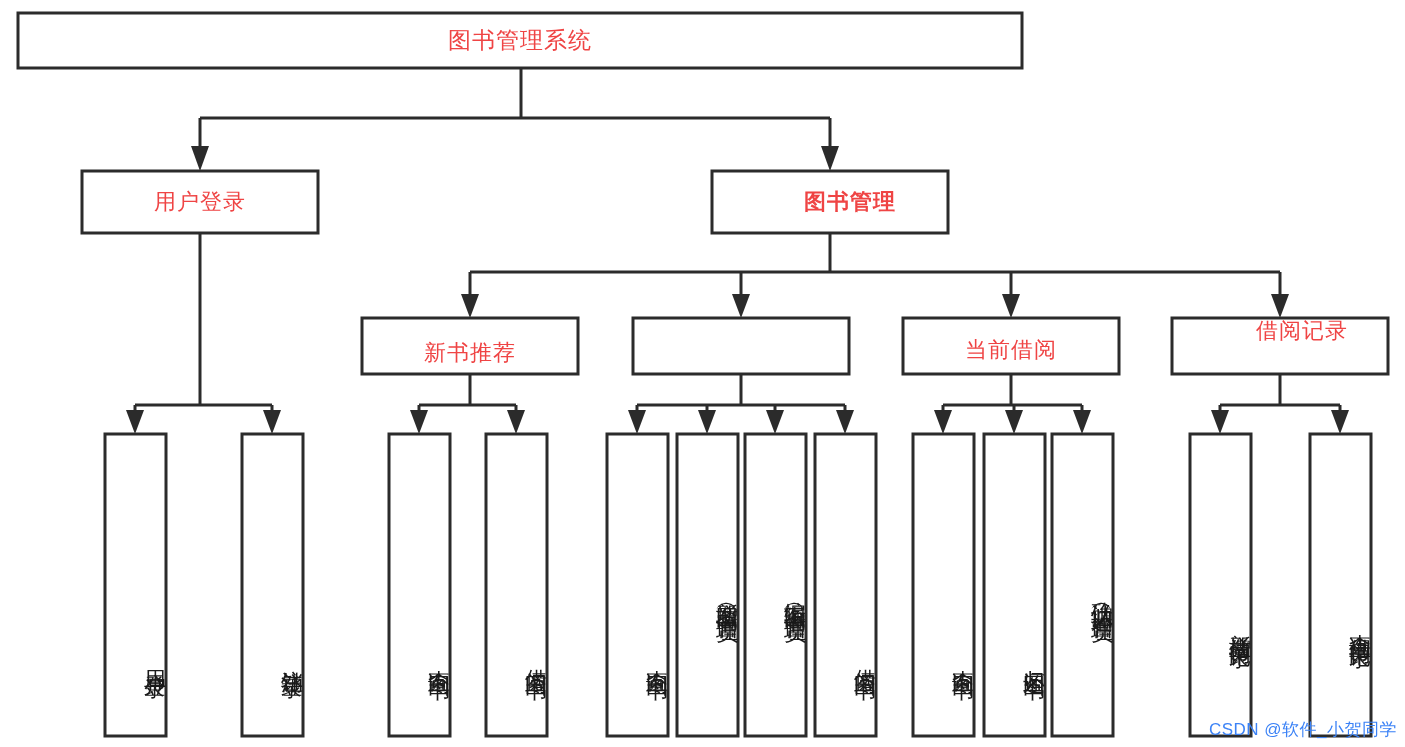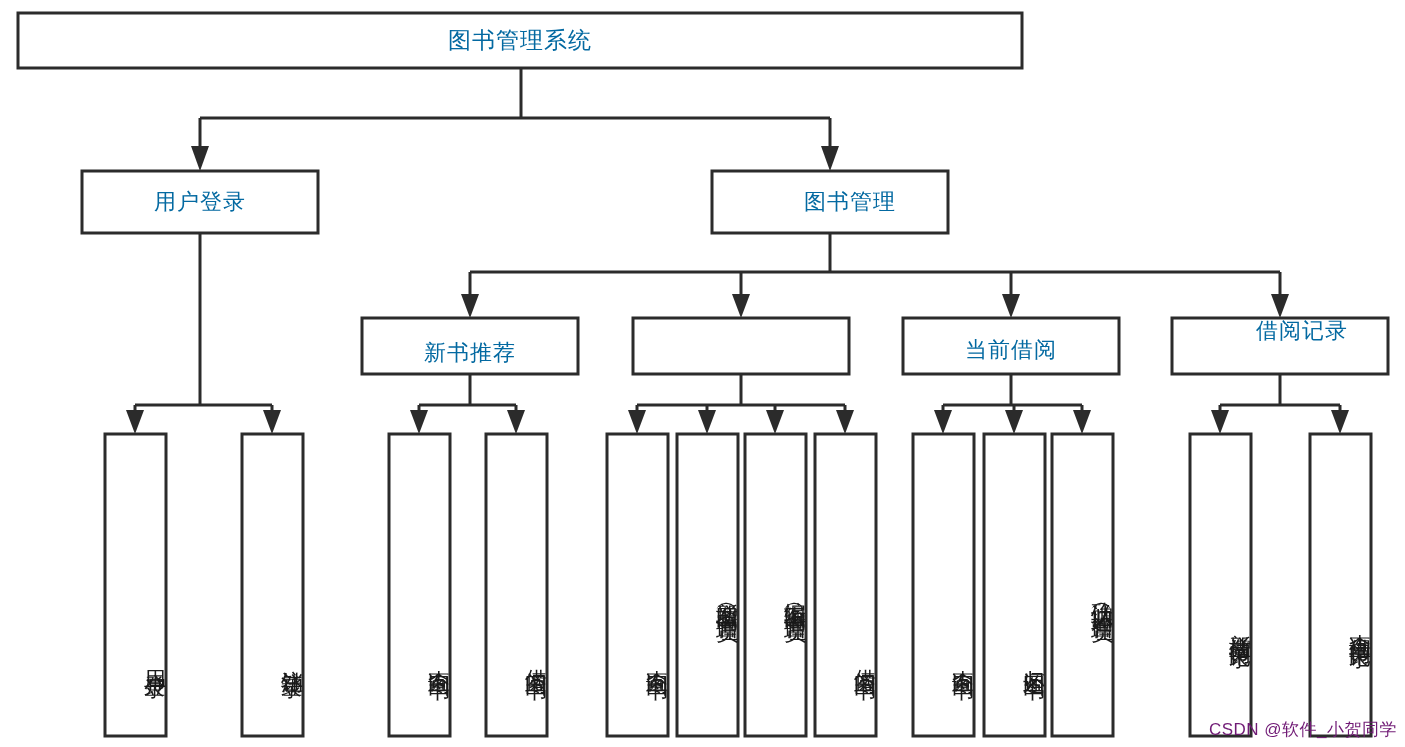--- a/index.html
+++ b/index.html
@@ -39,21 +39,21 @@
   }
   .arrow-head {
     fill: #2b2b2b;
     stroke: none;
   }
   .node-label-h {
     position: absolute;
     display: flex;
     align-items: center;
     justify-content: center;
-    color: #0369a1;
+    color: #ef4444;
     font-size: 22px;
     letter-spacing: 1px;
     white-space: nowrap;
     pointer-events: none;
   }
   .node-label-v {
     position: absolute;
     display: flex;
     align-items: flex-start;
     justify-content: center;
@@ -63,21 +63,21 @@
     text-orientation: upright;
     letter-spacing: 3px;
     line-height: 1;
     pointer-events: none;
   }
   .watermark {
     position: absolute;
     right: 8px;
     bottom: 6px;
     font-size: 17px;
-    color: #701a75;
+    color: #3b82f6;
     letter-spacing: 0.5px;
     white-space: nowrap;
     pointer-events: none;
   }
 </style>
 </head>
 <body>
 
 <div id="diagram-root">
 
@@ -181,21 +181,21 @@
       <path class="edge-line" d="M 1220 405 L 1220 418"></path>
       <path class="edge-line" d="M 1340 405 L 1340 418"></path>
       <polygon class="arrow-head" points="1220,434 1211,410 1229,410"></polygon>
       <polygon class="arrow-head" points="1340,434 1331,410 1349,410"></polygon>
     </g>
   </svg>
 
   <div class="node-label-h" style="left:18px; top:13px; width:1004px; height:55px; font-size:23px;">图书管理系统</div>
 
   <div class="node-label-h" style="left:82px; top:171px; width:236px; height:62px;">用户登录</div>
-  <div class="node-label-h" style="left:712px; top:171px; width:276px; height:62px;">图书管理</div>
+  <div class="node-label-h" style="left:712px; top:171px; width:276px; height:62px;font-weight:bold;">图书管理</div>
 
   <div class="node-label-h" style="left:362px; top:318px; width:216px; height:69px;">新书推荐</div>
   <div class="node-label-h" style="left:903px; top:318px; width:216px; height:64px;">当前借阅</div>
   <div class="node-label-h" style="left:1172px; top:303px; width:260px; height:56px;">借阅记录</div>
 
   <div class="node-label-v" style="left:105px; top:434px; width:61px; height:302px; padding-top:73px;">用户登录</div>
   <div class="node-label-v" style="left:242px; top:434px; width:61px; height:302px; padding-top:73px;">注销登录</div>
 
   <div class="node-label-v" style="left:389px; top:434px; width:61px; height:302px; padding-top:73px;">查询图书</div>
   <div class="node-label-v" style="left:486px; top:434px; width:61px; height:302px; padding-top:73px;">借阅图书</div>

